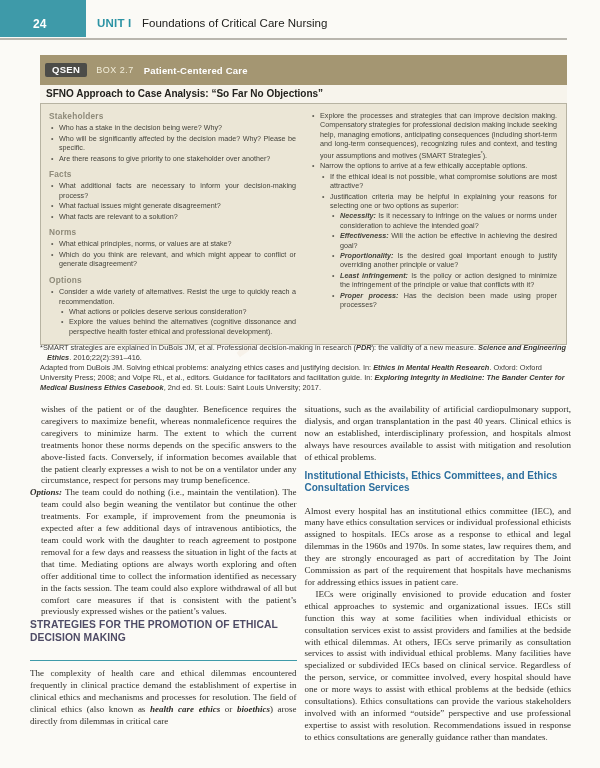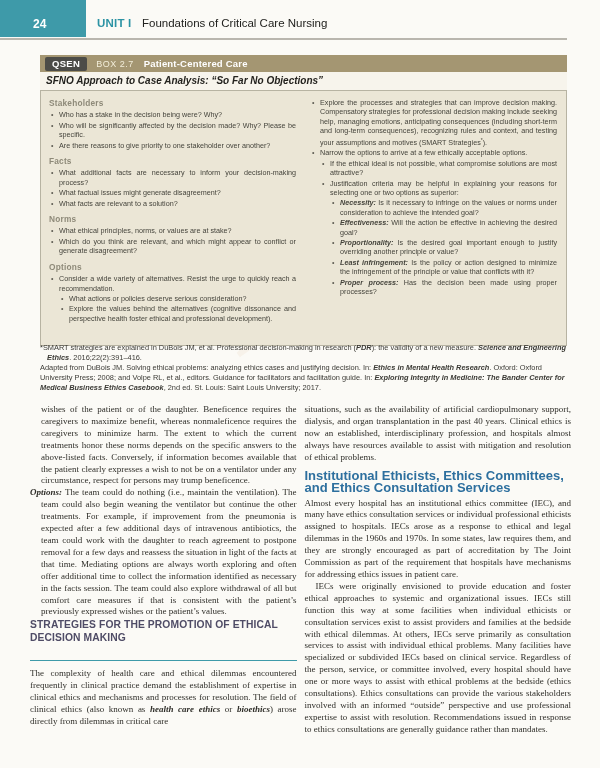--- a/index.html
+++ b/index.html
@@ -10,26 +10,26 @@
   }
   
   .corner-block{position:absolute;left:0;top:0;width:86px;height:37px;background:#3e9aa9;}
   .page-num{position:absolute;left:33px;top:17px;color:#ffffff;font-weight:bold;font-size:12px;}
   .unit-label{position:absolute;left:97px;top:17px;color:#2c93a4;font-weight:bold;font-size:11.5px;letter-spacing:.2px;}
   .book-title{position:absolute;left:142px;top:17px;color:#22221f;font-size:11.5px;font-weight:500;}
   .top-rule{position:absolute;left:0;top:38px;width:567px;height:2px;background:#b9b6ae;}
 
   
   .qsen-box{position:absolute;left:40px;top:55px;width:527px;}
-  .box-header{height:17px;background:#a49672;display:flex;align-items:center;}
+  .box-header{height:30px;background:#a49672;display:flex;align-items:center;}
   .qsen-badge{background:#4c4c48;color:#fff;font-weight:bold;font-size:9.5px;padding:1px 7px 2px;margin-left:5px;border-radius:2px;letter-spacing:.3px;}
   .box-label{color:#f2edd9;font-size:9px;margin-left:9px;letter-spacing:.5px;}
   .box-category{color:#ffffff;font-weight:bold;font-size:9.5px;margin-left:10px;letter-spacing:.2px;}
-  .box-subtitle{font-style:italic;font-weight:bold;font-size:10px;color:#23221e;padding:3px 2px 4px 6px;background:#f7f4ec;}
-  .box-content{background:#ebe6d6;border:1px solid #b7b3a2;display:flex;gap:14px;padding:7px 9px 21px 8px;justify-content:flex-end;}
+  .box-subtitle{font-weight:bold;font-size:10px;color:#23221e;padding:3px 2px 4px 6px;background:#f7f4ec;}
+  .box-content{background:#ebe6d6;border:1px solid #b7b3a2;display:flex;gap:14px;padding:7px 9px 7px 8px;justify-content:flex-end;}
   .box-col{flex:1;font-size:7.2px;line-height:9.4px;color:#45443c;text-align:justify;}
   .sec-heading{font-weight:bold;font-size:8.3px;color:#8e8a79;margin:7px 0 2px;letter-spacing:.2px;text-align:left;}
   .sec-heading.first{margin-top:1px;}
   .bx{position:relative;margin-bottom:1px;}
   .b1{padding-left:10px;}
   .b2{padding-left:20px;}
   .b3{padding-left:30px;}
   .bx::before{content:"\2022";position:absolute;color:#5f5d54;font-size:7px;top:0;}
   .b1::before{left:2px;}
   .b2::before{left:12px;}
@@ -45,22 +45,22 @@
   .body-text{position:absolute;left:30px;top:404px;width:541px;display:flex;gap:8px;
     font-family:"Liberation Serif",serif;font-size:9px;line-height:11.9px;color:#2f2e29;text-align:justify;}
   .body-col{flex:1;min-width:0;}
   .body-col p{margin:0;}
   .para-cont{padding-left:11px;}
   .para-hang{padding-left:11px;text-indent:-11px;}
   .h2{font-family:"Liberation Sans",sans-serif;font-weight:bold;font-size:10.3px;line-height:13px;
     color:#4f4c66;margin:13px 0 0;padding-bottom:16px;border-bottom:1.5px solid #3e9aa9;
     letter-spacing:.1px;text-align:left;}
   .after-h2{margin-top:7px !important;}
-  .h3{font-family:"Liberation Sans",sans-serif;font-weight:bold;font-size:13px;line-height:12px;
-    color:#2d6f9e;margin:6px 0 4px !important;text-align:left;}
+  .h3{font-family:"Liberation Sans",sans-serif;font-weight:bold;font-size:10px;line-height:12px;
+    color:#2d6f9e;margin:6px 0 12px !important;text-align:left;}
   .first-indent{text-indent:11px;}
 
   
   .watermark{position:absolute;left:40px;top:150px;width:560px;text-align:center;
     transform:rotate(-36deg);transform-origin:50% 50%;
     font-family:"Liberation Serif",serif;font-weight:bold;font-size:150px;
     color:rgba(196,148,86,0.07);pointer-events:none;white-space:nowrap;}
 </style>
 </head>
 <body>

